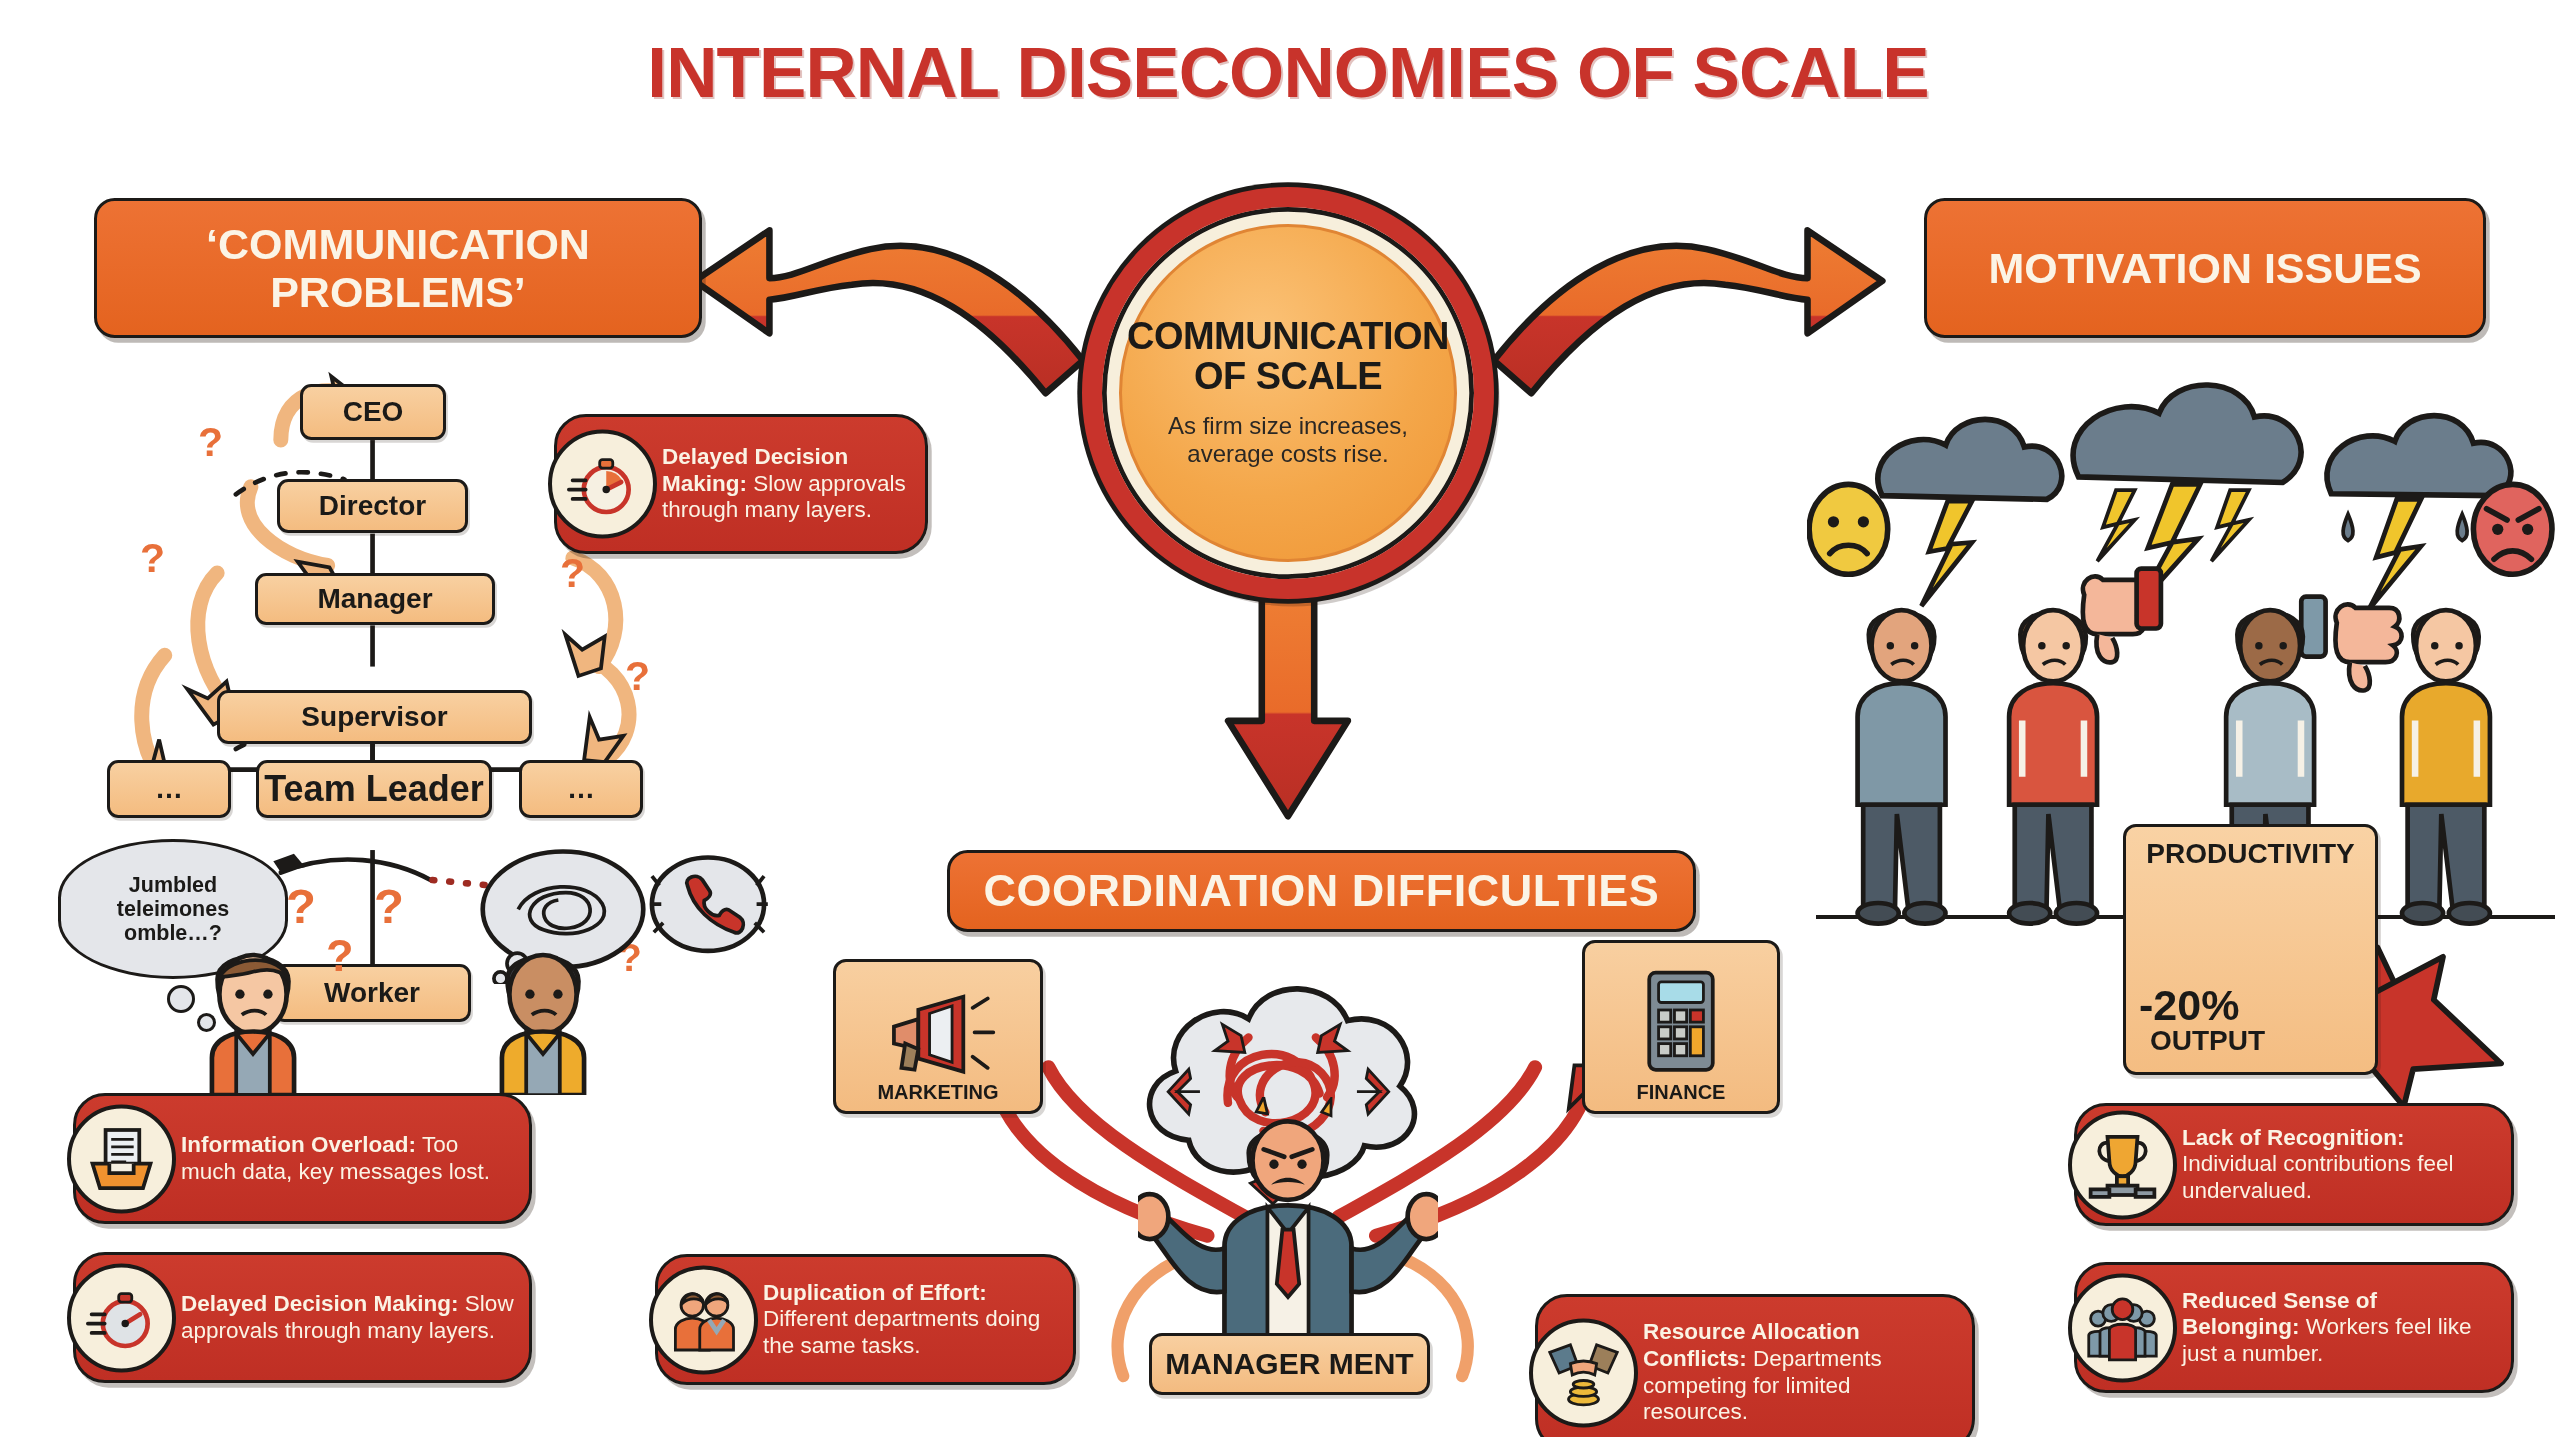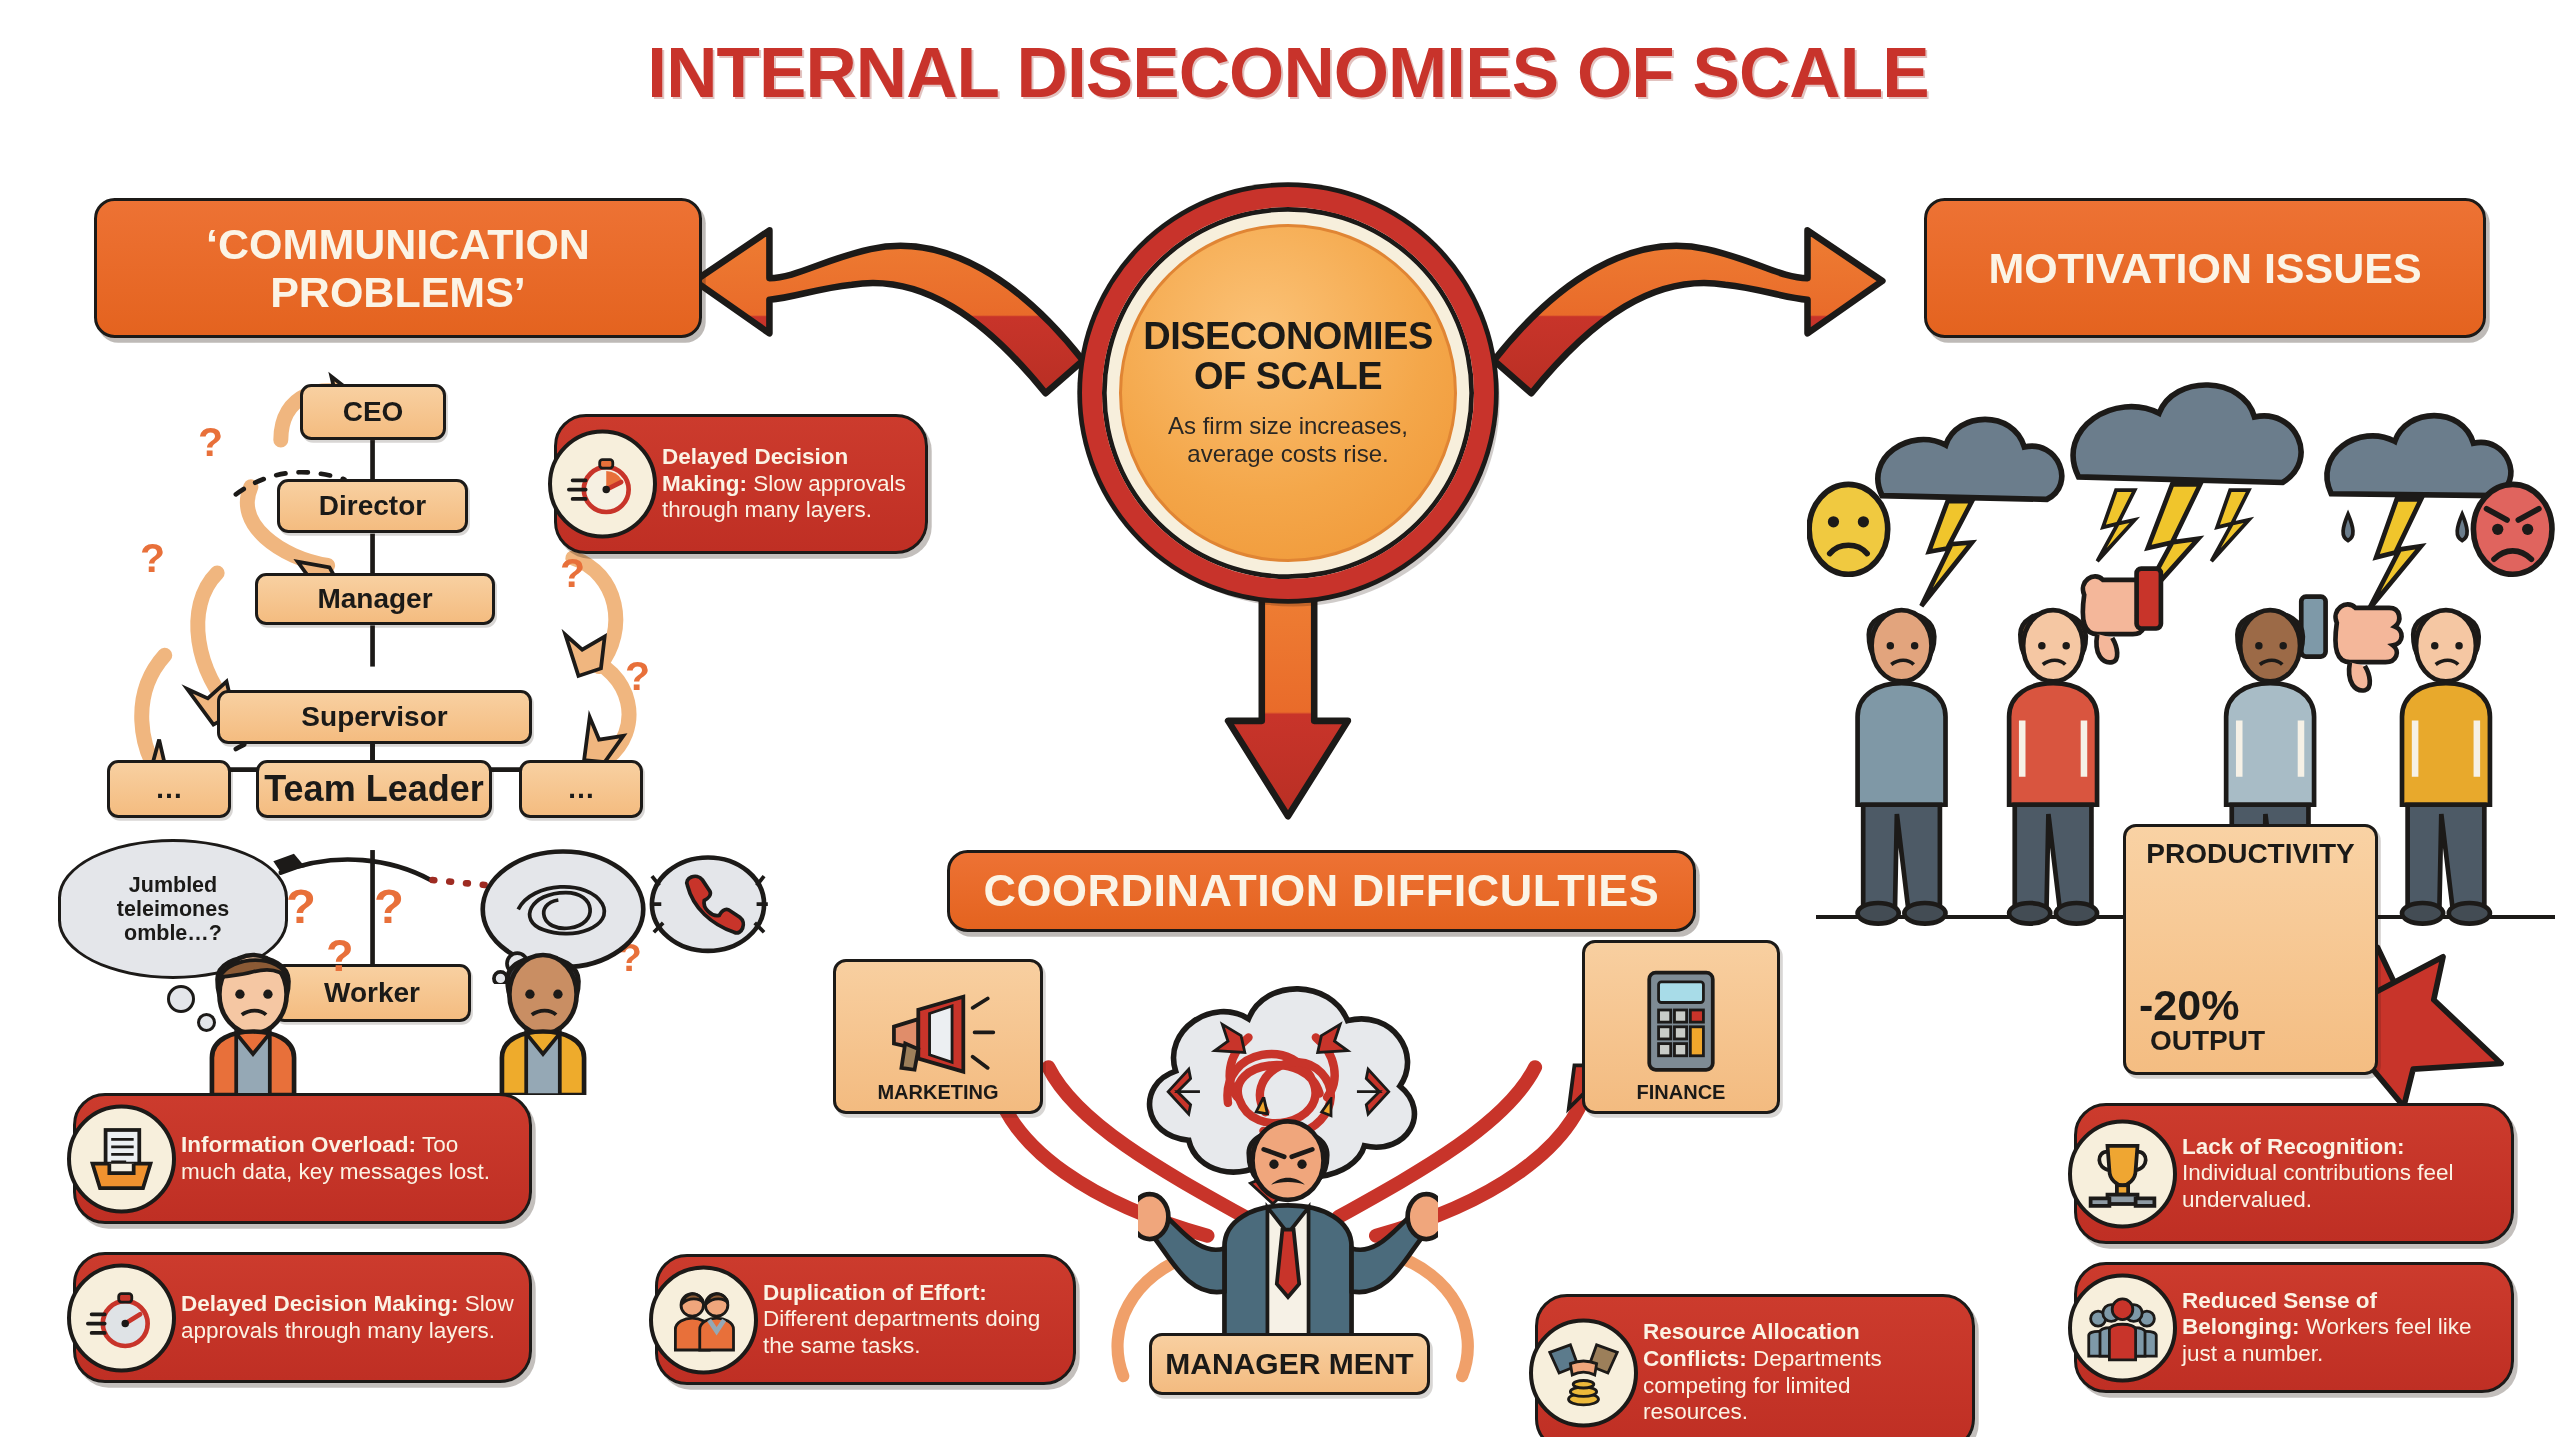--- a/index.html
+++ b/index.html
@@ -215,21 +215,21 @@
   </svg>
 
   <div id="pill-comm" class="pill">‘COMMUNICATION PROBLEMS’</div>
   <div id="pill-motiv" class="pill">MOTIVATION ISSUES</div>
   <div id="pill-coord" class="pill">COORDINATION DIFFICULTIES</div>
 
   <div id="core-wrap">
     <div id="core-ring"></div>
     <div id="core-inner">
       <div id="core-title">
-        <span>DISECONOMIES</span><br>
+        <span>COMMUNICATION</span><br>
         <span>OF SCALE</span>
       </div>
       <div id="core-sub">As firm size increases, average costs rise.</div>
     </div>
   </div>
 
   <div class="hbox" style="left:300px;top:384px;width:146px;height:56px;font-size:28px;">CEO</div>
   <div class="hbox" style="left:277px;top:479px;width:191px;height:54px;font-size:28px;">Director</div>
   <div class="hbox" style="left:255px;top:573px;width:240px;height:52px;font-size:28px;">Manager</div>
   <div class="hbox" style="left:217px;top:690px;width:315px;height:54px;font-size:28px;">Supervisor</div>
@@ -545,21 +545,21 @@
       <ellipse cx="676" cy="356" rx="22" ry="11" fill="#434c54" stroke="#1c1a18" stroke-width="5"></ellipse>
     </g>
   </svg>
 
   <div id="prod">
     <div id="prod-title">PRODUCTIVITY</div>
     <div id="prod-pct">-20%</div>
     <div id="prod-out">OUTPUT</div>
   </div>
 
-  <div class="card" style="left:2074px;top:1103px;width:440px;height:141px;">
+  <div class="card" style="left:2074px;top:1103px;width:440px;height:123px;">
     <div class="ic">
       <svg width="75" height="75" viewBox="0 0 80 80">
         <path d="M24 10 L56 10 L54 36 C54 46 46 52 40 52 C34 52 26 46 26 36 Z" fill="#efa632" stroke="#1c1a18" stroke-width="4"></path>
         <path d="M24 16 C12 16 12 34 26 36" fill="none" stroke="#1c1a18" stroke-width="4"></path>
         <path d="M56 16 C68 16 68 34 54 36" fill="none" stroke="#1c1a18" stroke-width="4"></path>
         <rect x="34" y="52" width="12" height="10" fill="#efa632" stroke="#1c1a18" stroke-width="4"></rect>
         <rect x="24" y="62" width="32" height="10" fill="#8e9aa3" stroke="#1c1a18" stroke-width="4"></rect>
         <rect x="6" y="66" width="20" height="8" fill="#8e9aa3" stroke="#1c1a18" stroke-width="4"></rect>
         <rect x="54" y="66" width="20" height="8" fill="#8e9aa3" stroke="#1c1a18" stroke-width="4"></rect>
       </svg>

